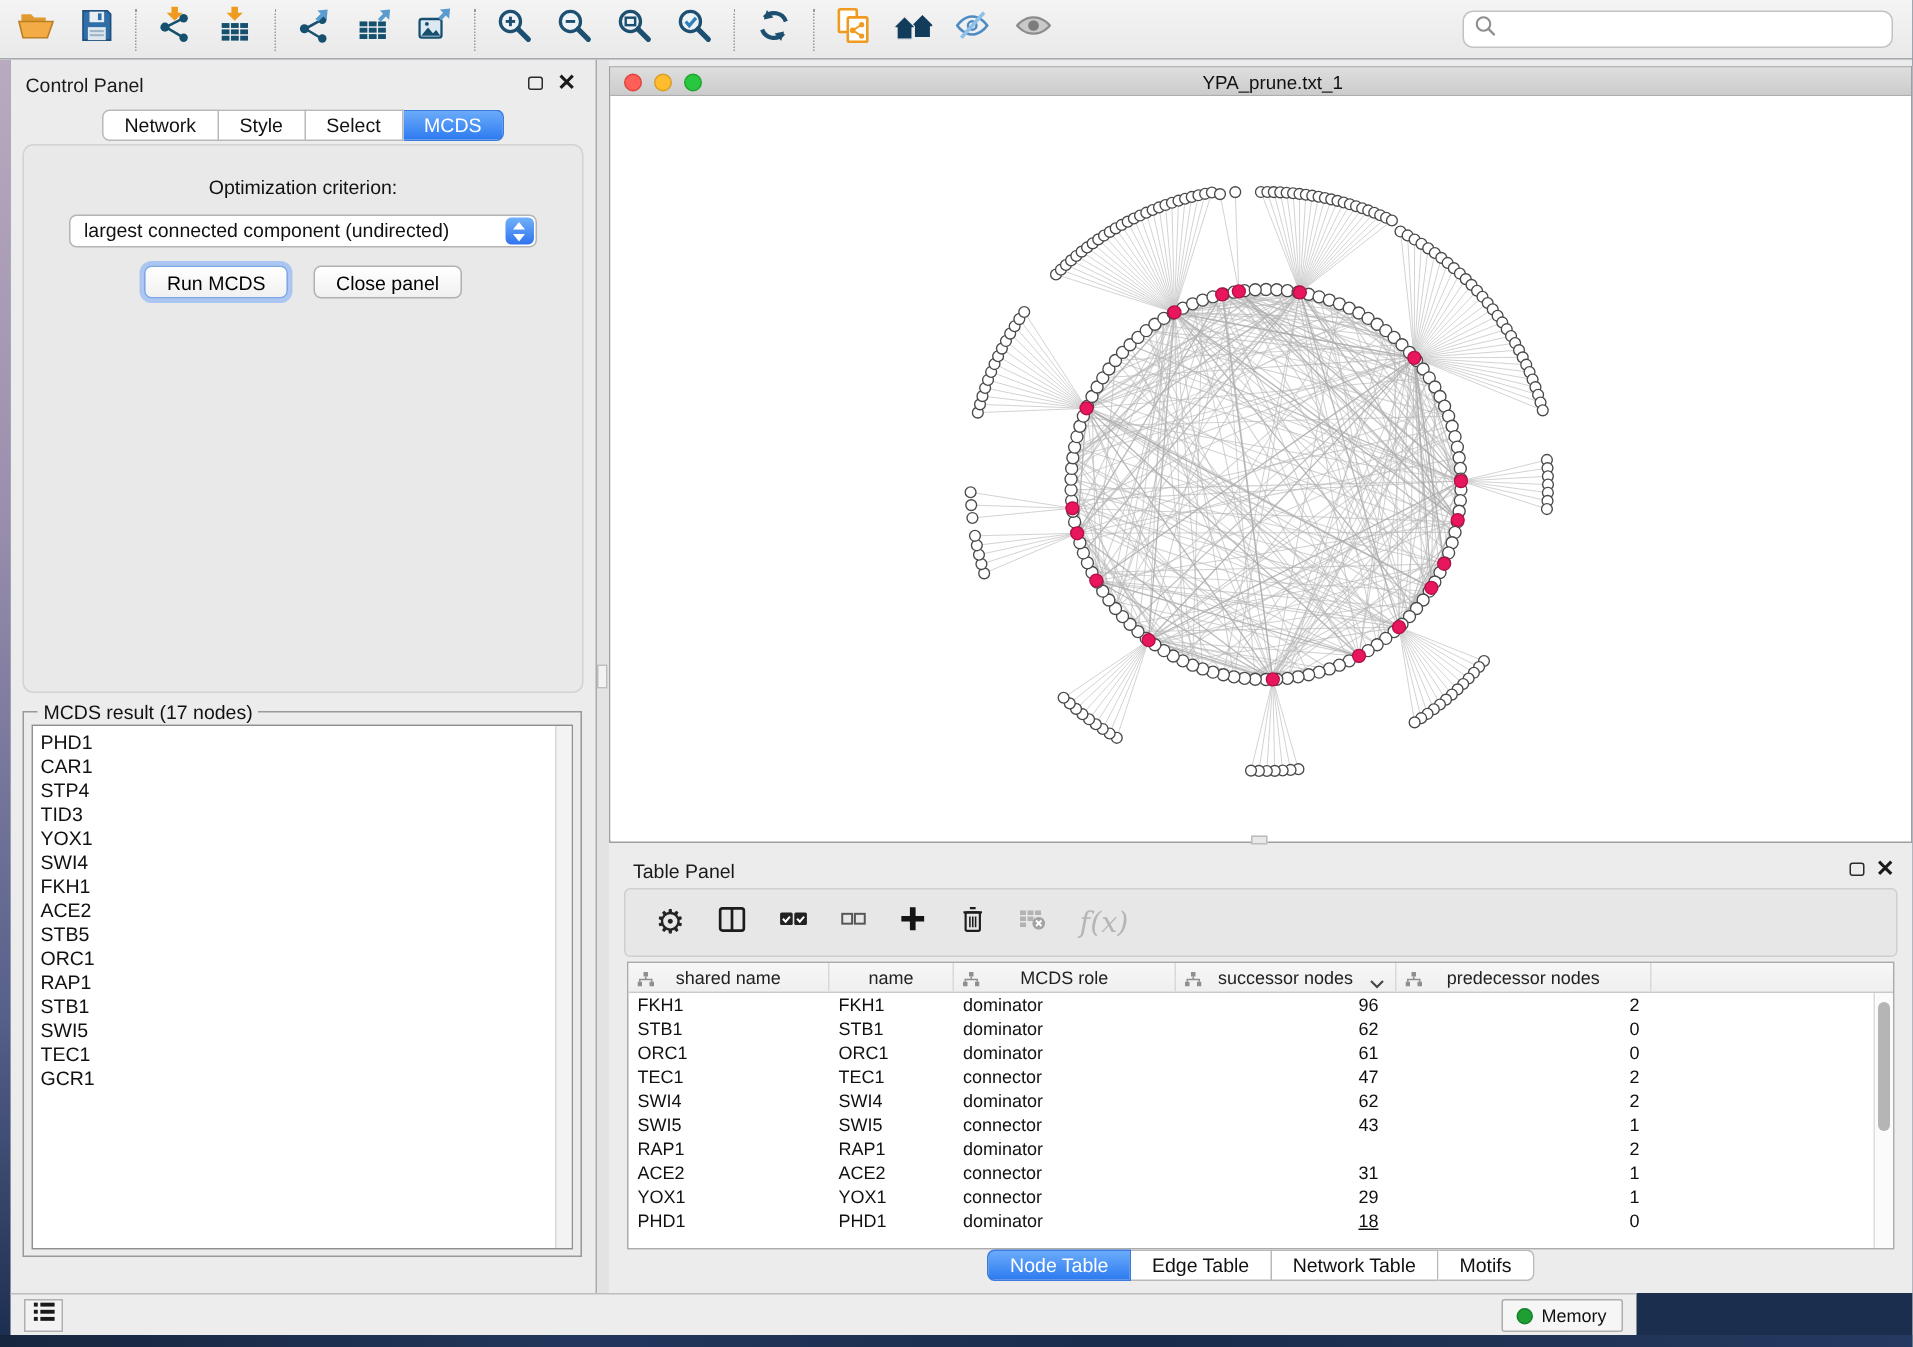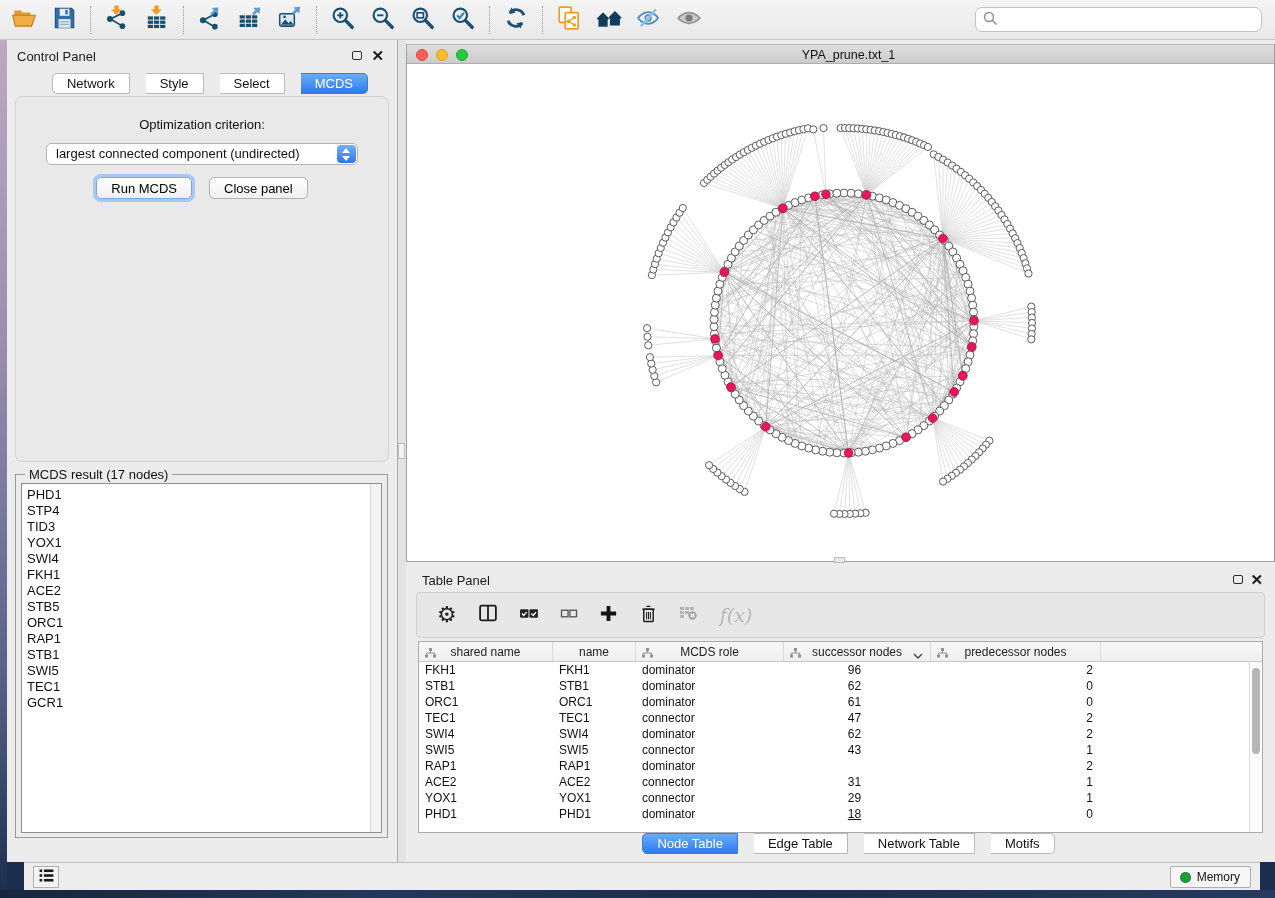--- a/index.html
+++ b/index.html
@@ -31,21 +31,21 @@
     font-family:"Liberation Sans",sans-serif; background:transparent; margin-left:4px; }
 
   
   .control-panel { position:absolute; left:7px; top:40px; width:391px; height:822px;
     background:#ececec; border-right:1px solid #ababab; }
   .panel-title { position:absolute; left:10px; top:9px; font-size:13px; color:#1a1a1a; }
   .float-glyph { position:absolute; width:10px; height:9px; border:1.6px solid #2b2b2b; border-radius:2px; }
   .close-glyph { position:absolute; font-size:15px; font-weight:bold; color:#1a1a1a; line-height:10px; }
   .cp-tabs { position:absolute; top:33px; left:0; right:0; display:flex; justify-content:center; }
   .seg-tab { background:#fff; border:1px solid #b9b9b9; border-left:none; padding:0 14px;
-    font-size:13px; height:21px; display:flex; align-items:center; color:#111;margin-left:16px; }
+    font-size:13px; height:21px; display:flex; align-items:center; color:#111; }
   .seg-tab:first-child { border-left:1px solid #b9b9b9; border-radius:5px 0 0 5px; }
   .seg-tab:last-child { border-radius:0 5px 5px 0; }
   .seg-tab.active { background:linear-gradient(#6babfa,#2d7bf0); border-color:#3b7ade; color:#fff; }
 
   .mcds-panel { position:absolute; left:8px; top:56px; width:374px; height:366px;
     background:#e9e9e9; border:1px solid #d2d2d2; border-radius:7px; }
   .opt-label { margin-top:20px; text-align:center; font-size:13px; }
   .criterion-select { position:relative; margin:11px auto 0; width:312px; height:22px;
     background:#fff; border:1px solid #b4b4b4; border-radius:5px; font-size:13px;
     line-height:20px; padding-left:9px; }
@@ -99,29 +99,29 @@
   .tp-table { position:absolute; left:12px; top:74px; width:845px; height:192px;
     border:1px solid #ababab; background:#fff; overflow:hidden; }
   .thead { display:flex; height:20px; background:linear-gradient(#f7f7f7,#efefef);
     border-bottom:1px solid #c9c9c9; }
   .th { position:relative; border-right:1px solid #d9d9d9; font-size:12px; color:#222;
     display:flex; align-items:center; justify-content:center; }
   .th .hicon { position:absolute; left:6px; top:5px; }
   .th .sort { position:absolute; right:7px; top:7px; }
   .trow { display:flex; height:16px; font-size:12px; }
   .td { overflow:hidden; white-space:nowrap; padding-left:6px; line-height:16px; }
-  .td.num { text-align:center; padding-right:12px; }
+  .td.num { text-align:right; padding-right:12px; }
   .td.num2 { text-align:right; padding-right:8px; }
   .tscroll { position:absolute; right:0; top:20px; bottom:0; width:13px;
     background:#fbfbfb; border-left:1px solid #dddddd; }
   .tthumb { position:absolute; left:2px; top:6px; width:8px; height:86px; background:#b5b5b5; border-radius:4px; }
   .tp-tabs { position:absolute; left:0; right:0; top:266px; display:flex; justify-content:center; }
 
   
-  .status-bar { position:absolute; left:24px; top:862px; width:1236px; height:28px;
+  .status-bar { position:absolute; left:7px; top:862px; width:1084px; height:28px;
     background:#ededed; border-top:1px solid #bdbdbd; }
   .list-btn { position:absolute; left:9px; top:3px; width:26px; height:22px;
     background:#f3f3f3; border:1px solid #b0b0b0; display:flex; align-items:center; justify-content:center; }
   .memory-btn { position:absolute; right:9px; top:3px; height:22px; background:#f6f6f6;
     border:1px solid #adadad; border-radius:2px; display:flex; align-items:center; gap:6px;
     padding:0 10px 0 9px; font-size:12px; }
   .mem-dot { width:11px; height:11px; border-radius:50%; background:#1e9e33; border:1px solid #15802a; }
 </style>
 </head>
 <body>
@@ -319,20 +319,21 @@
     <div class="btn-row">
       <button class="mac-btn focus">Run MCDS</button>
       <button class="mac-btn">Close panel</button>
     </div>
   </div>
 
   <div class="result-group">
     <div class="result-title">MCDS result (17 nodes)</div>
     <div class="result-list" id="mcds-list">
         <div class="result-item">PHD1</div>
+        <div class="result-item">CAR1</div>
         <div class="result-item">STP4</div>
         <div class="result-item">TID3</div>
         <div class="result-item">YOX1</div>
         <div class="result-item">SWI4</div>
         <div class="result-item">FKH1</div>
         <div class="result-item">ACE2</div>
         <div class="result-item">STB5</div>
         <div class="result-item">ORC1</div>
         <div class="result-item">RAP1</div>
         <div class="result-item">STB1</div>

